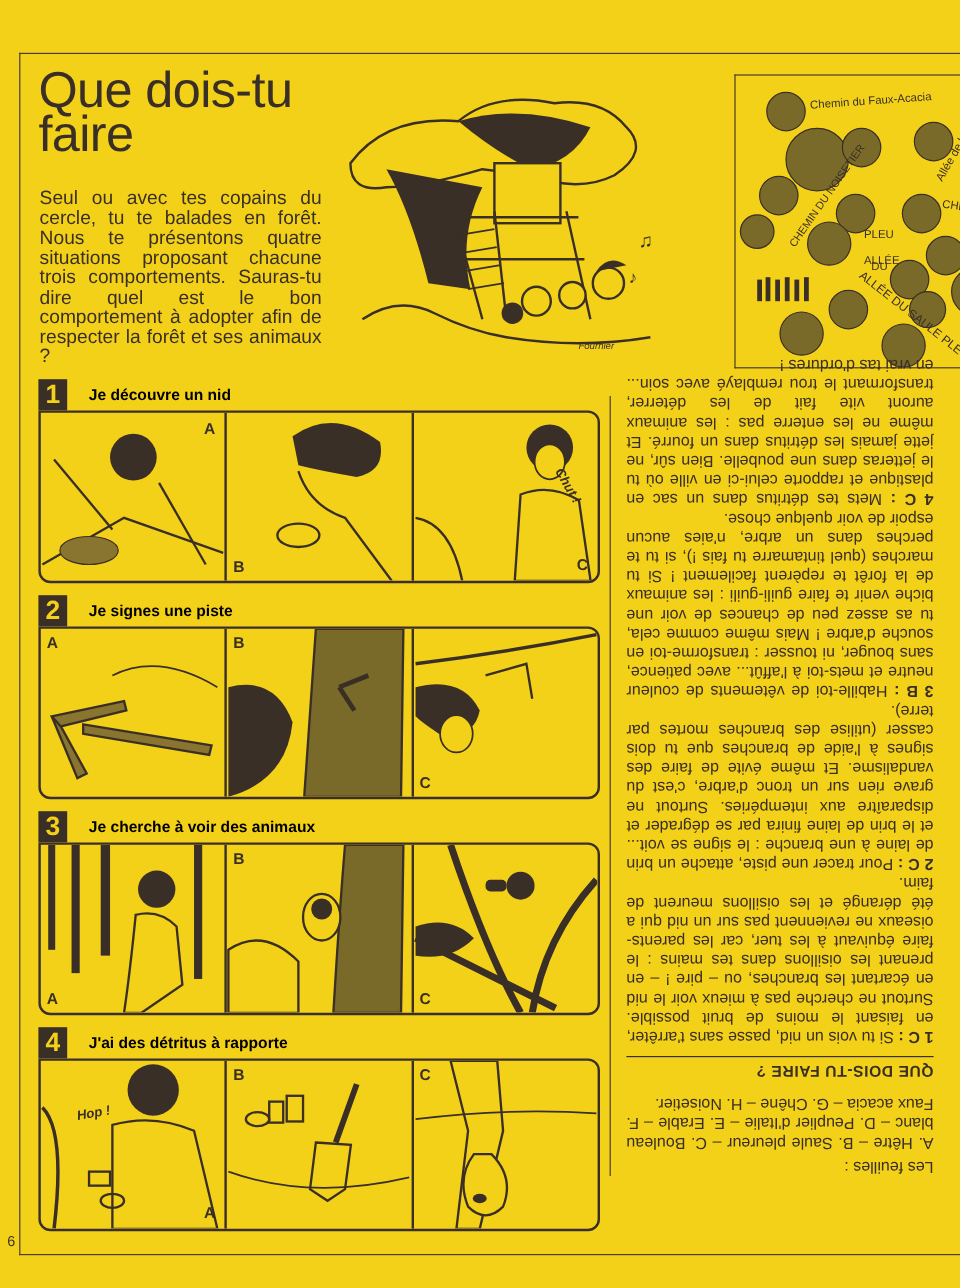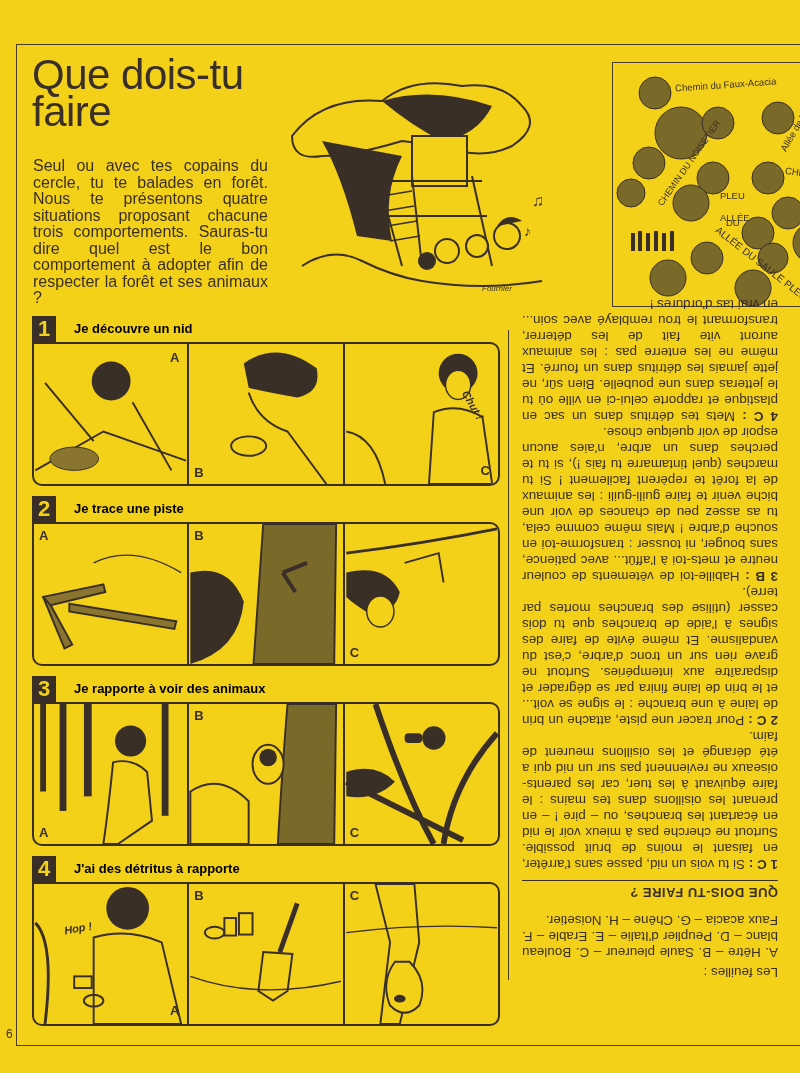--- a/index.html
+++ b/index.html
@@ -188,21 +188,21 @@
         </svg>
       <span class="bubble" style="left:112px;top:55px;transform:rotate(60deg)">Chut !</span>
       <span class="panel-letter pl-br">C</span>
     </div>
   </div>
 </section>
 
 <section class="situation" style="top:496px">
   <div class="sit-head">
     <div class="sit-num">2</div>
-    <div class="sit-title">Je trace une piste</div>
+    <div class="sit-title">Je signes une piste</div>
   </div>
   <div class="panels">
     <div class="panel">
       <svg viewBox="0 0 155 144">
           <g stroke="#3a2f26" stroke-width="2" fill="#8a7530">
             <path d="M8,75 L70,62 L72,70 L14,84Z"></path>
             <path d="M8,75 L30,128 L38,124 L16,84Z"></path>
             <path d="M35,82 L145,100 L143,108 L35,90Z"></path>
           </g>
           <path d="M60,40 Q100,20 150,50" fill="none" stroke="#3a2f26" stroke-width="1.5"></path>
@@ -225,21 +225,21 @@
           <path d="M60,40 L95,30 L100,60" fill="none" stroke="#3a2f26" stroke-width="2"></path>
         </svg>
       <span class="panel-letter pl-bl">C</span>
     </div>
   </div>
 </section>
 
 <section class="situation" style="top:676px">
   <div class="sit-head">
     <div class="sit-num">3</div>
-    <div class="sit-title">Je rapporte à voir des animaux</div>
+    <div class="sit-title">Je cherche à voir des animaux</div>
   </div>
   <div class="panels">
     <div class="panel">
       <svg viewBox="0 0 155 144">
           <g fill="#3a2f26">
             <rect x="5" y="0" width="6" height="90"></rect>
             <rect x="25" y="0" width="7" height="110"></rect>
             <rect x="50" y="0" width="8" height="95"></rect>
             <rect x="130" y="0" width="7" height="115"></rect>
           </g>

